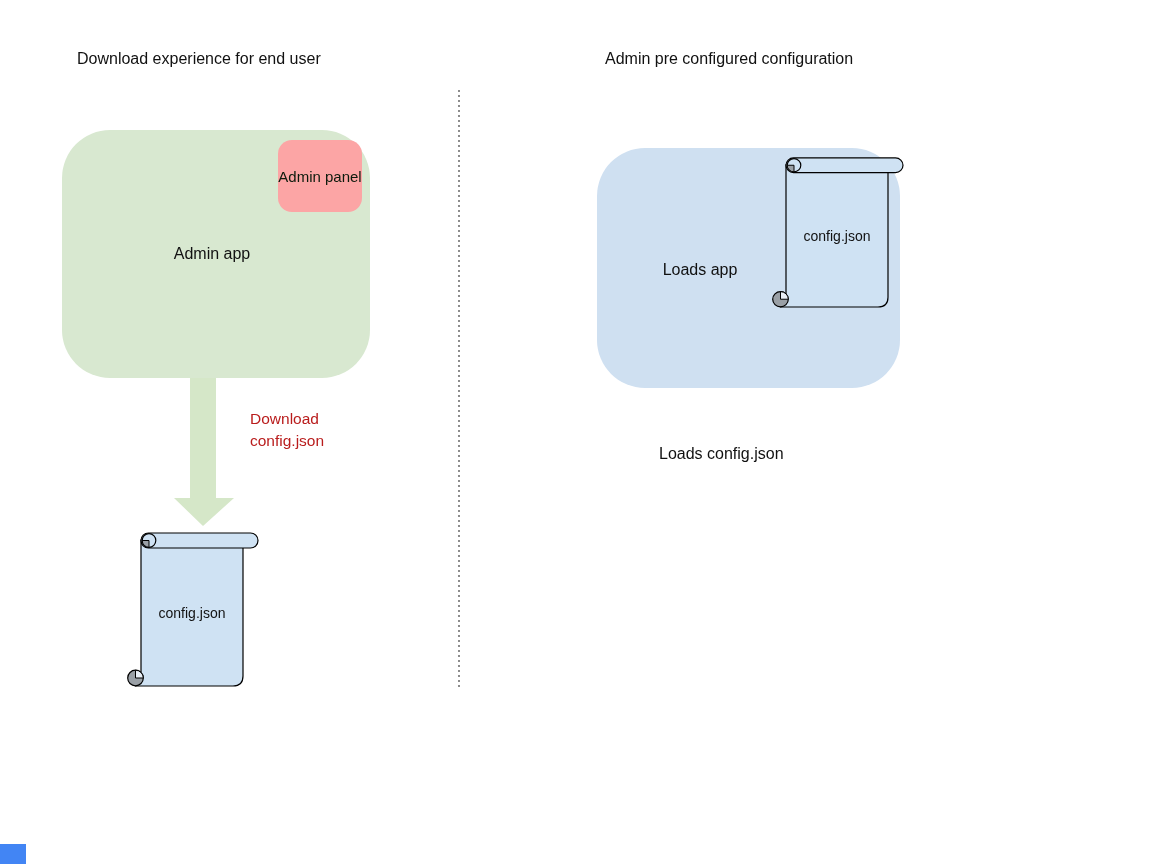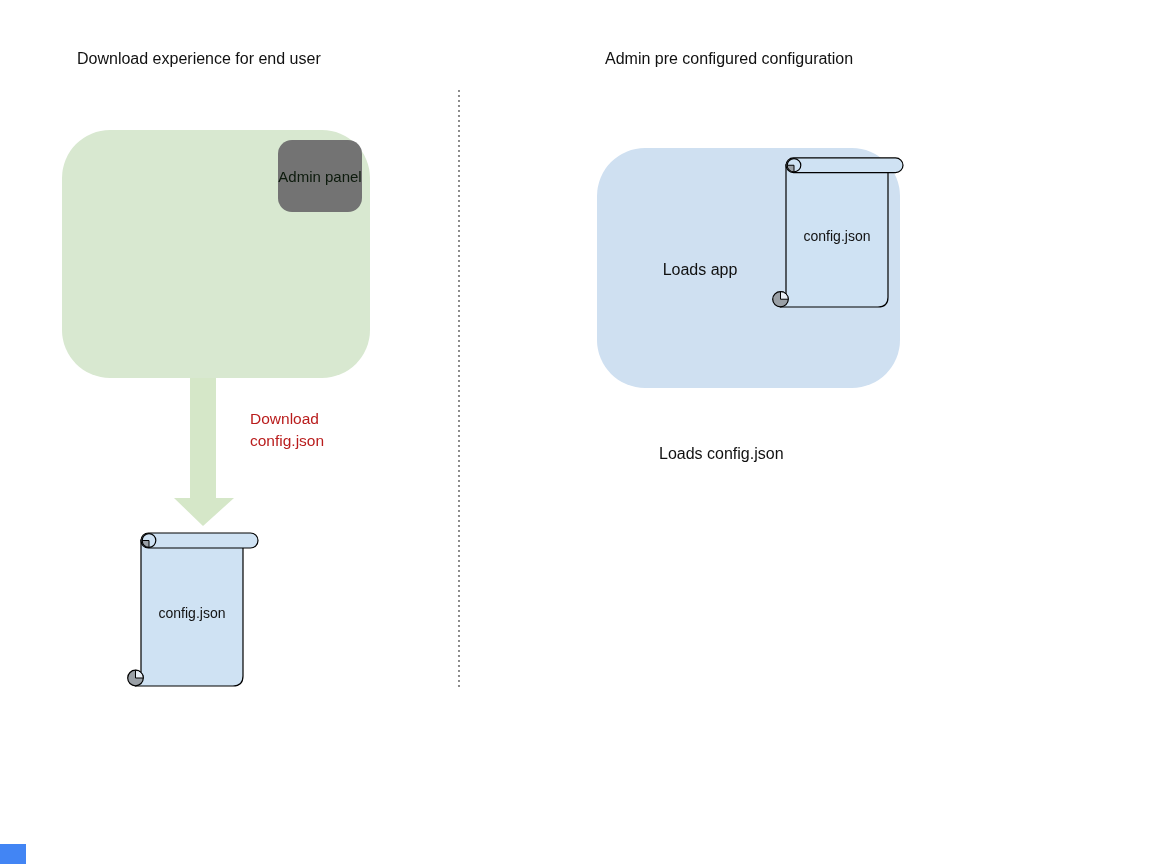--- a/index.html
+++ b/index.html
@@ -27,21 +27,21 @@
   .divider {
     width: 2px;
     background: repeating-linear-gradient(to bottom, #8c8c8c 0 2px, transparent 2px 5px);
   }
 
   .admin-app-box {
     background: #d8e8d0;
     border-radius: 48px;
   }
   .admin-panel-box {
-    background: #737373;
+    background: #fca5a5;
     border-radius: 14px;
     display: flex;
     align-items: center;
     justify-content: center;
     text-align: center;
     font-size: 15px;
     line-height: 21px;
     color: #0c1a0c;
   }
   .demo-app-box {
@@ -89,20 +89,21 @@
 <div class="canvas">
 
   <div class="abs section-title" style="left:77px; top:49px;">Download experience for end user</div>
 
   <div class="abs section-title" style="left:605px; top:49px;">Admin pre configured configuration</div>
 
   <div class="abs divider" style="left:458px; top:90px; height:597px;"></div>
 
   <div class="abs admin-app-box" style="left:62px; top:130px; width:308px; height:248px;"></div>
 
+  <div class="abs box-label" style="left:62px; top:244px; width:300px;">Admin app</div>
 
   <div class="abs admin-panel-box" style="left:278px; top:140px; width:84px; height:72px;">
     <span>Admin panel</span>
   </div>
 
   <svg class="abs" style="left:174px; top:378px;" width="60" height="150" viewBox="0 0 60 150" aria-hidden="true">
     <path class="arrow-fill" d="M16,0 H42 V120 H60 L29,148 L0,120 H16 Z"></path>
   </svg>
 
   <div class="abs free-label" style="left:250px; top:408px;">Download

